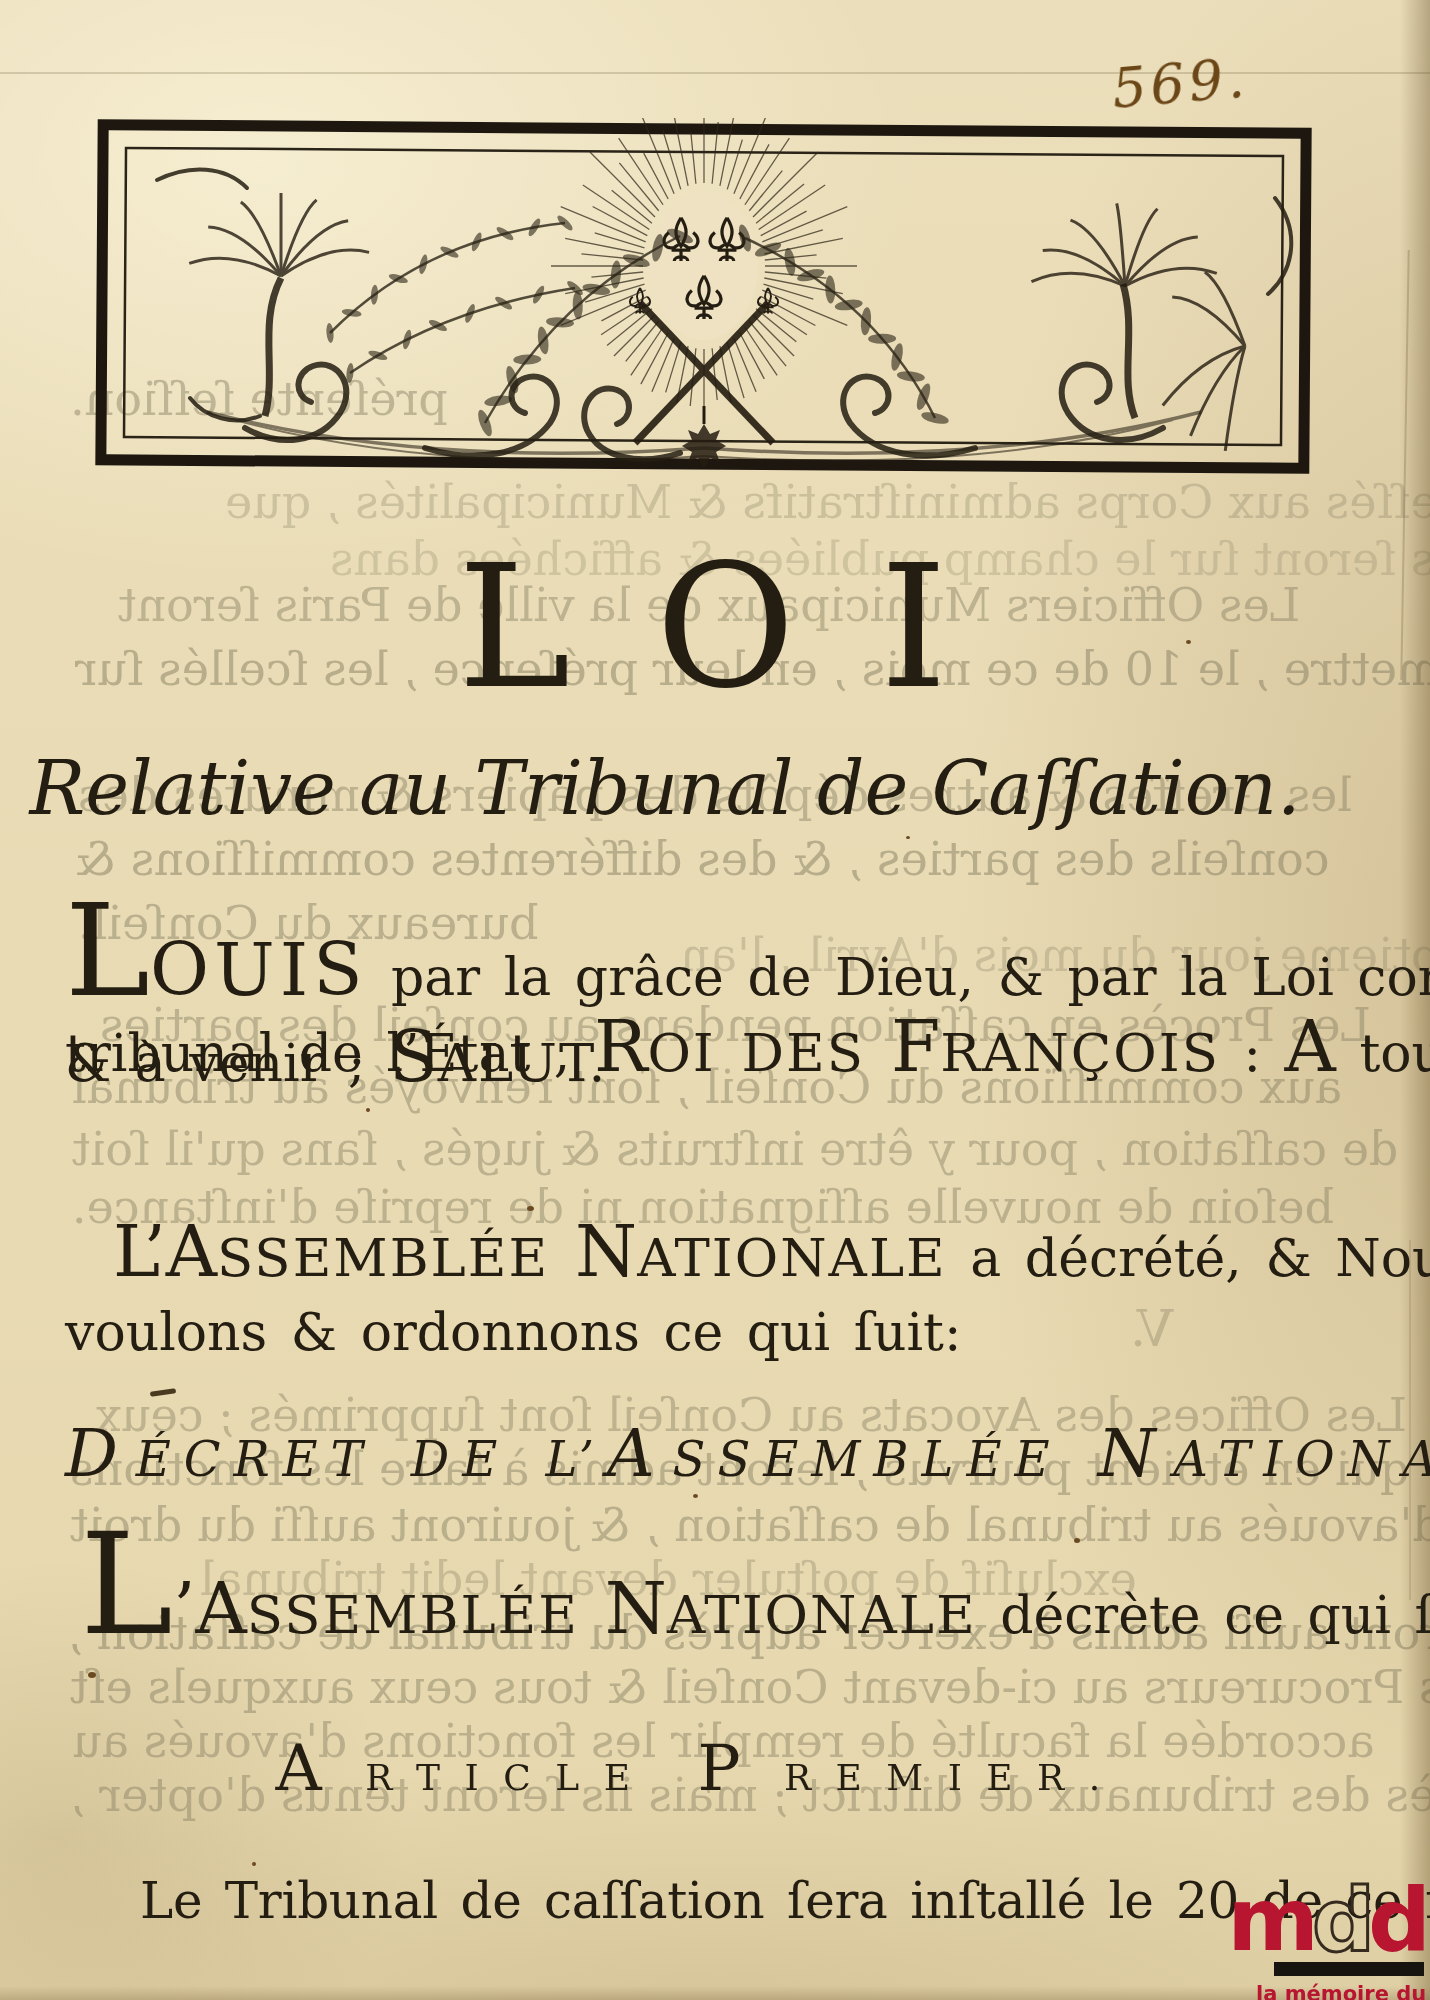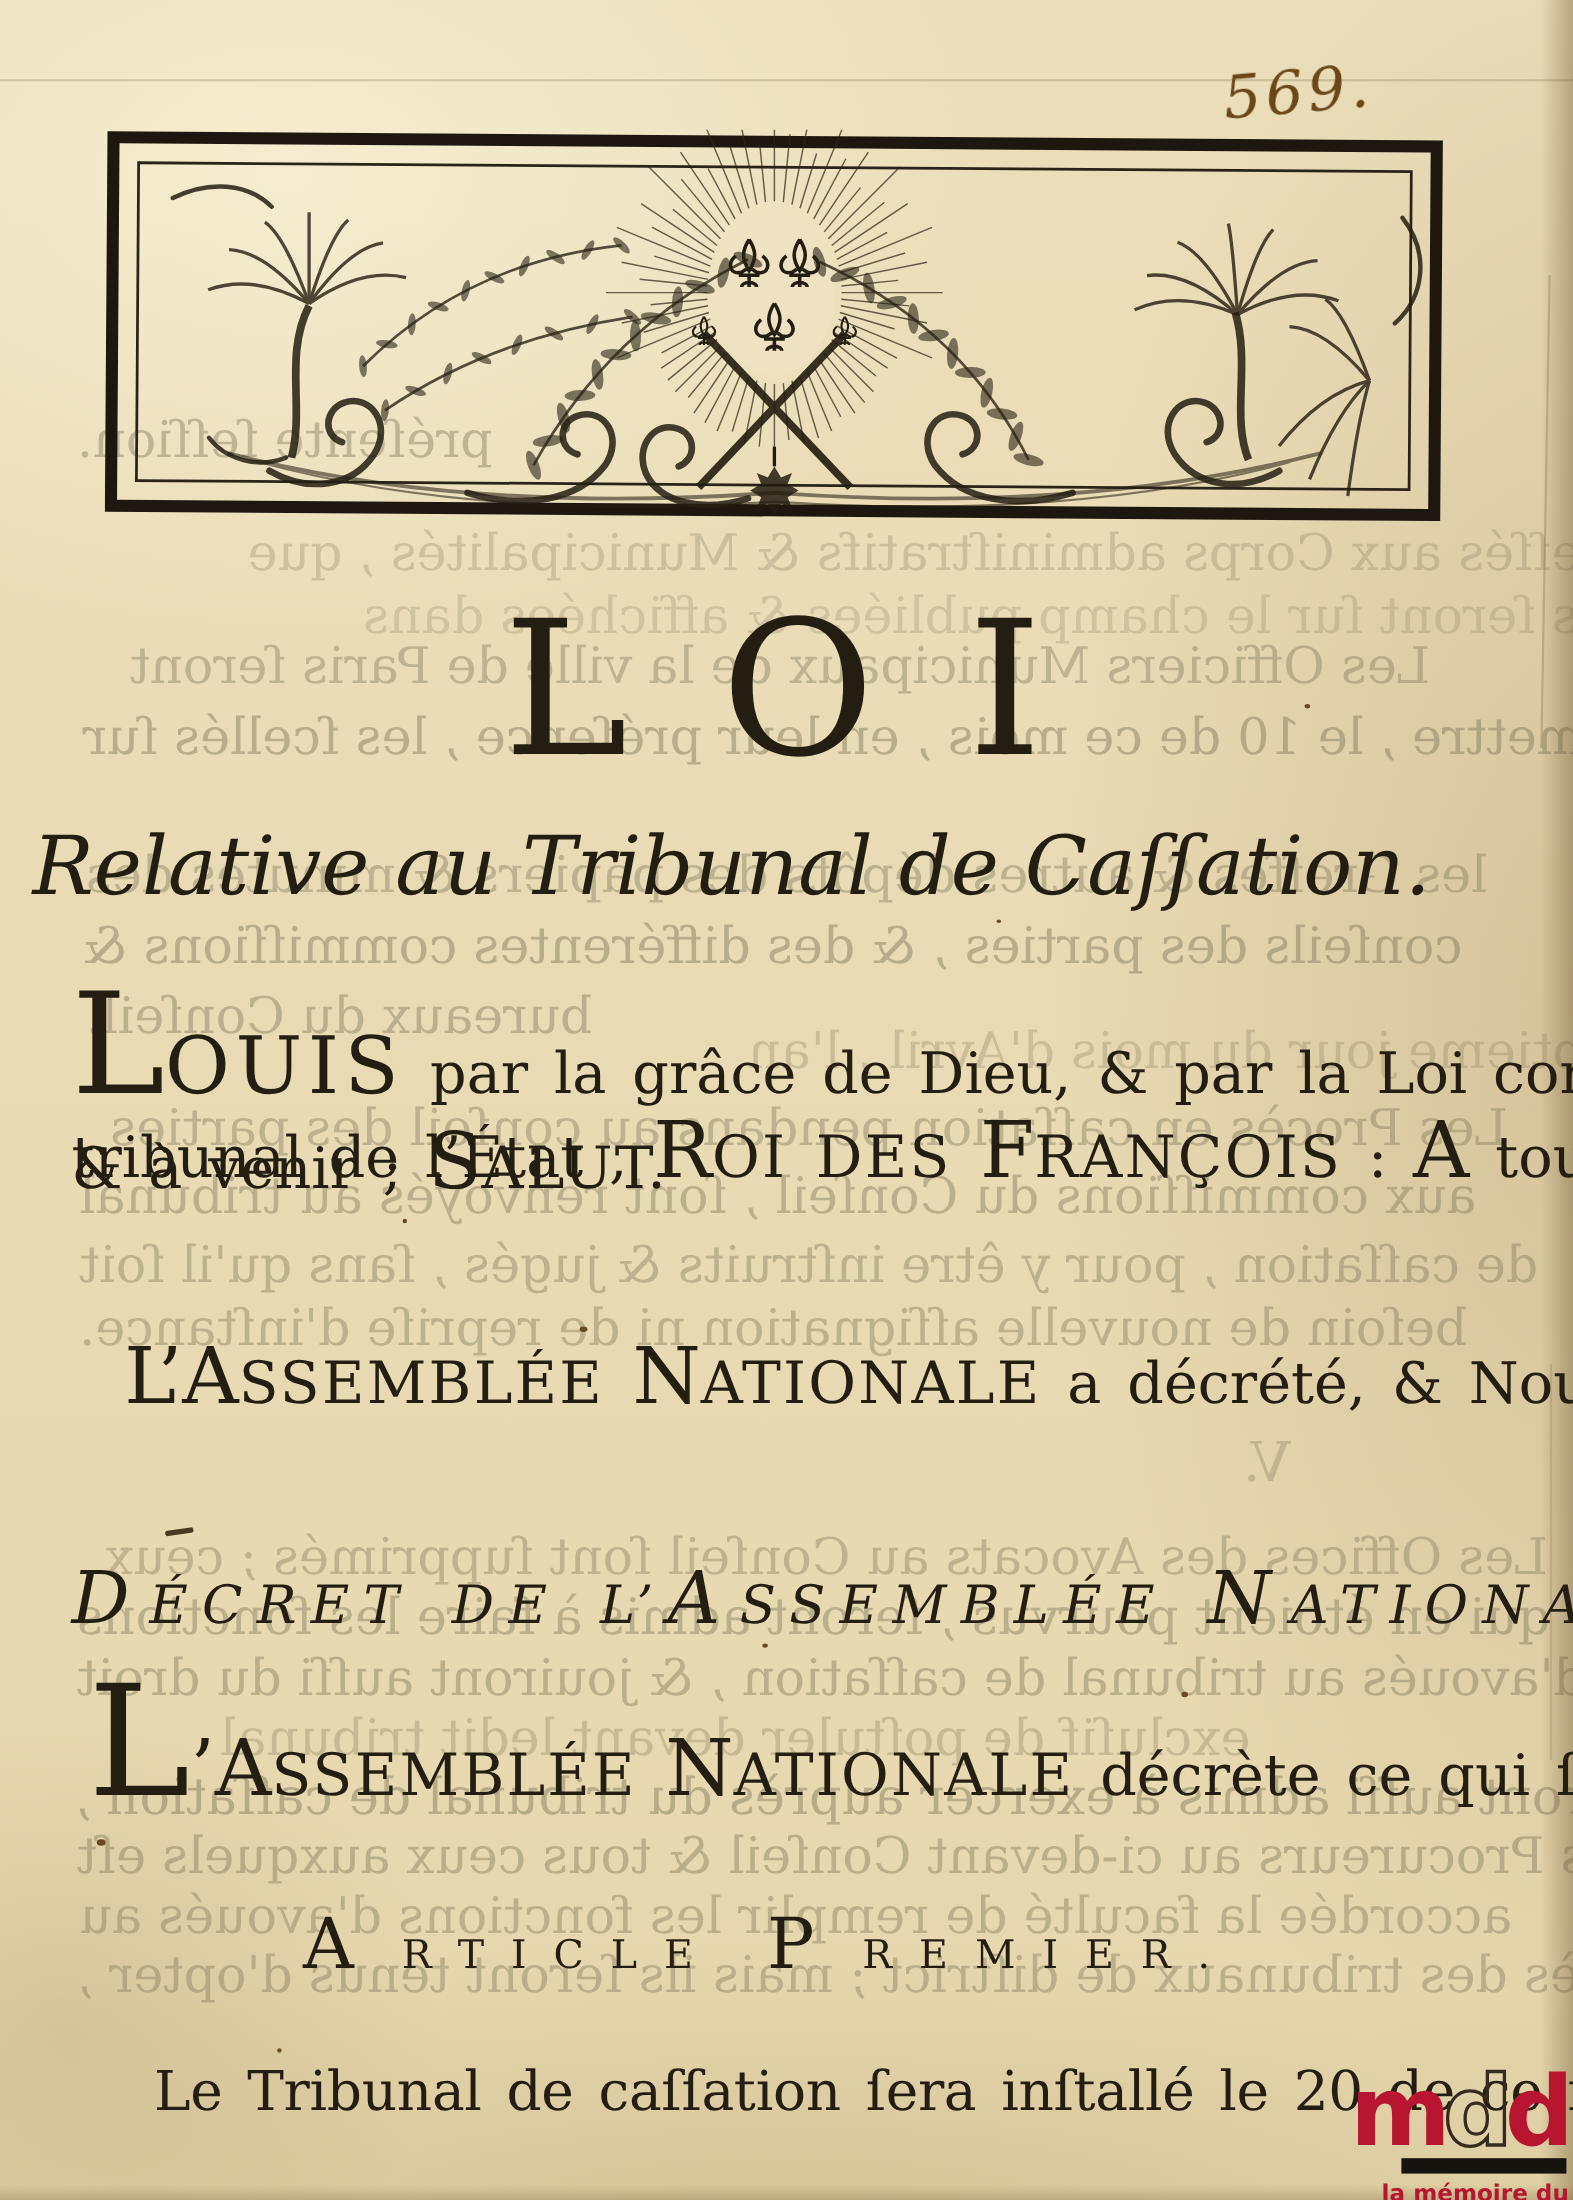--- a/index.html
+++ b/index.html
@@ -289,20 +289,21 @@
   </svg>
 
   <div class="line center" id="title">LOI</div>
   <div class="line center" id="subtitle">Relative au Tribunal de Caſſation.</div>
 
   <div class="blockline" style="left:65px;top:947px;"><span class="seg-drop">L</span><span class="seg-name">OUIS</span><span class="seg-body"> par la grâce de Dieu, &amp; par la Loi conſtitu-</span></div>
   <div class="blockline" style="left:65px;top:1023px;"><span class="seg-body">tribunal de l’État , </span><span class="seg-sc1">R</span><span class="seg-sc2">OI DES </span><span class="seg-sc1">F</span><span class="seg-sc2">RANÇOIS</span><span class="seg-body"> : </span><span class="seg-sc1">A</span><span class="seg-body"> tous préſens</span></div>
   <div class="blockline" style="left:65px;top:1033px;"><span class="seg-body">&amp; à venir ; </span><span class="seg-sc1">S</span><span class="seg-sc2">ALUT.</span></div>
 
   <div class="blockline" style="left:113px;top:1228px;"><span class="seg-sc1">L’A</span><span class="seg-sc2">SSEMBLÉE </span><span class="seg-sc1">N</span><span class="seg-sc2">ATIONALE</span><span class="seg-body"> a décrété, &amp; Nous</span></div>
+  <div class="blockline" style="left:65px;top:1302px;"><span class="seg-body">voulons &amp; ordonnons ce qui ſuit:</span></div>
 
   <div class="blockline center" style="left:65px;top:1428px;width:1250px;"><span class="seg-isc1">D</span><span class="seg-isc2">ÉCRET DE L’</span><span class="seg-isc1">A</span><span class="seg-isc2">SSEMBLÉE </span><span class="seg-isc1">N</span><span class="seg-isc2">ATIONALE,</span></div>
 
   <div class="blockline" style="left:80px;top:1585px;"><span class="seg-drop2">L</span><span class="seg-sc1">’A</span><span class="seg-sc2">SSEMBLÉE </span><span class="seg-sc1">N</span><span class="seg-sc2">ATIONALE</span><span class="seg-body"> décrète ce qui ſuit:</span></div>
 
   <div class="blockline center" style="left:65px;top:1742px;width:1270px;"><span class="seg-sc1a">A</span><span class="seg-sc2a">RTICLE </span><span class="seg-sc1a">P</span><span class="seg-sc2a">REMIER.</span></div>
 
   <div class="blockline" style="left:140px;top:1872px;font-size:50px;letter-spacing:-0.3px;">Le Tribunal de caſſation ſera inſtallé le 20 de ce mois.</div>
 
   <div id="logo">

